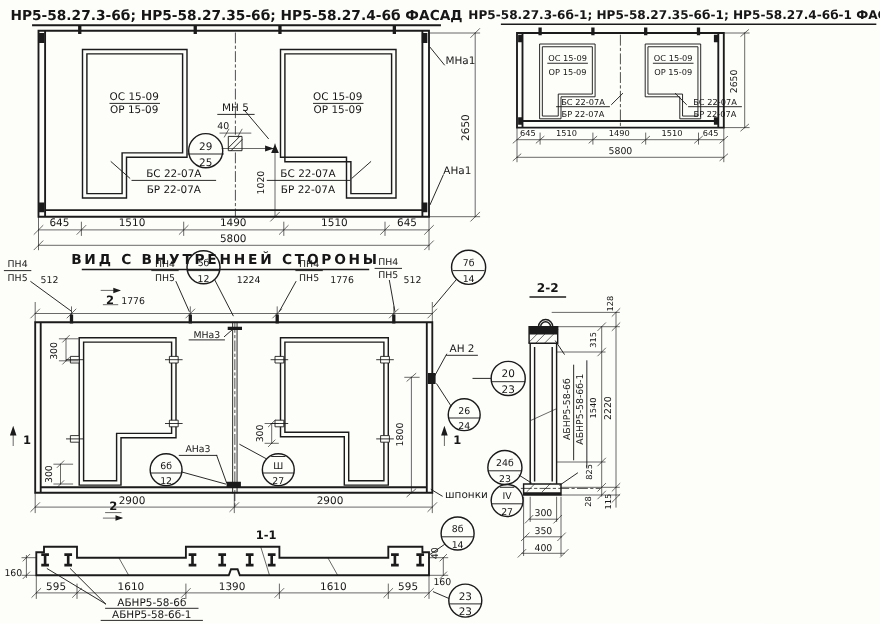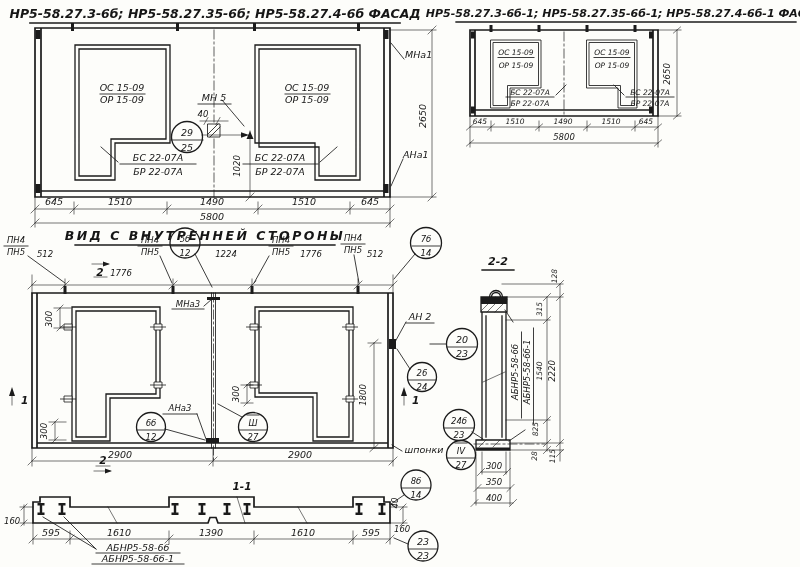--- a/index.html
+++ b/index.html
@@ -1,16 +1,16 @@
 <!DOCTYPE html>
 <html><head>
 <meta charset="utf-8">
 <style>
   html,body{margin:0;padding:0;background:#ffffff;}
-  #sheet{width:800px;height:567px;background:#fdfdfa;position:relative;overflow:hidden;font-style:italic;}
+  #sheet{width:800px;height:567px;background:#fdfdfa;position:relative;overflow:hidden;}
   svg{display:block;}
   .ln{fill:none;stroke:#1b1b1b;stroke-width:1;stroke-linecap:square;stroke-linejoin:miter;}
   .w05{stroke-width:.6}.w08{stroke-width:.85}.w12{stroke-width:1.3}.w16{stroke-width:1.7}
   .blk{fill:#1b1b1b;stroke:none;}
   .open{fill:#fdfdfa;stroke:#1b1b1b;stroke-width:.8;}
   .dash{stroke-dasharray:9 3 2 3;stroke-width:.7;}
   text{font-family:"DejaVu Sans",sans-serif;fill:#161616;}
   .t7{font-size:7.5px}.t8{font-size:8.5px}.t9{font-size:9.5px}.t10{font-size:10.5px}.t11{font-size:11px}.t12{font-size:12.5px}
   .b{font-weight:bold}.mid{text-anchor:middle}.ls{letter-spacing:2.5px}
 </style>

